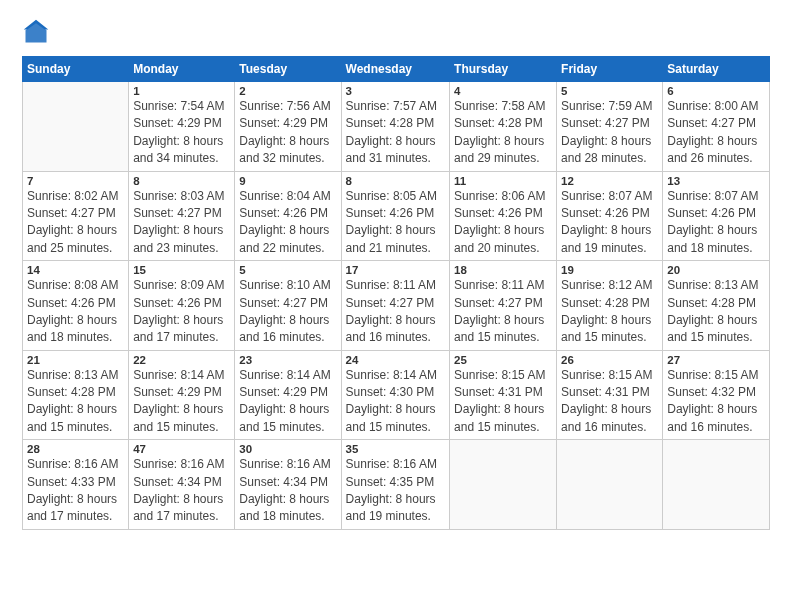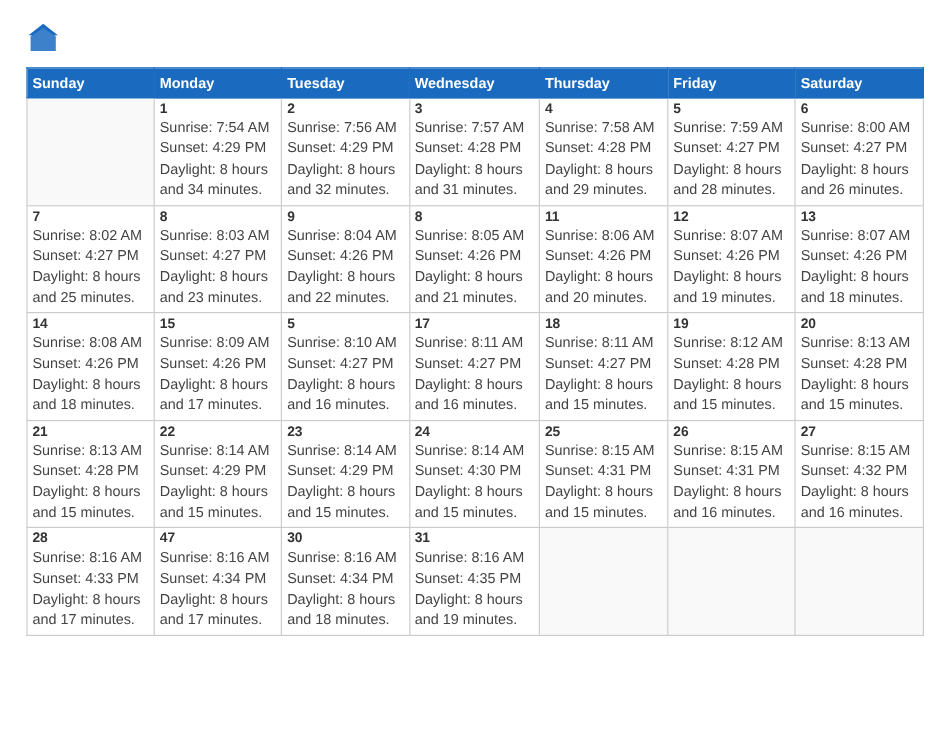--- a/index.html
+++ b/index.html
@@ -258,21 +258,21 @@
           </td>
           <td>
             <span class="day-num">47</span>
             <div class="day-info">Sunrise: 8:16 AM<br>Sunset: 4:34 PM<br>Daylight: 8 hours and 17 minutes.</div>
           </td>
           <td>
             <span class="day-num">30</span>
             <div class="day-info">Sunrise: 8:16 AM<br>Sunset: 4:34 PM<br>Daylight: 8 hours and 18 minutes.</div>
           </td>
           <td>
-            <span class="day-num">31</span>
+            <span class="day-num">35</span>
             <div class="day-info">Sunrise: 8:16 AM<br>Sunset: 4:35 PM<br>Daylight: 8 hours and 19 minutes.</div>
           </td>
           <td class="empty-cell"></td>
           <td class="empty-cell"></td>
           <td class="empty-cell"></td>
         </tr>
       </tbody>
   </table>
 </div>
 

